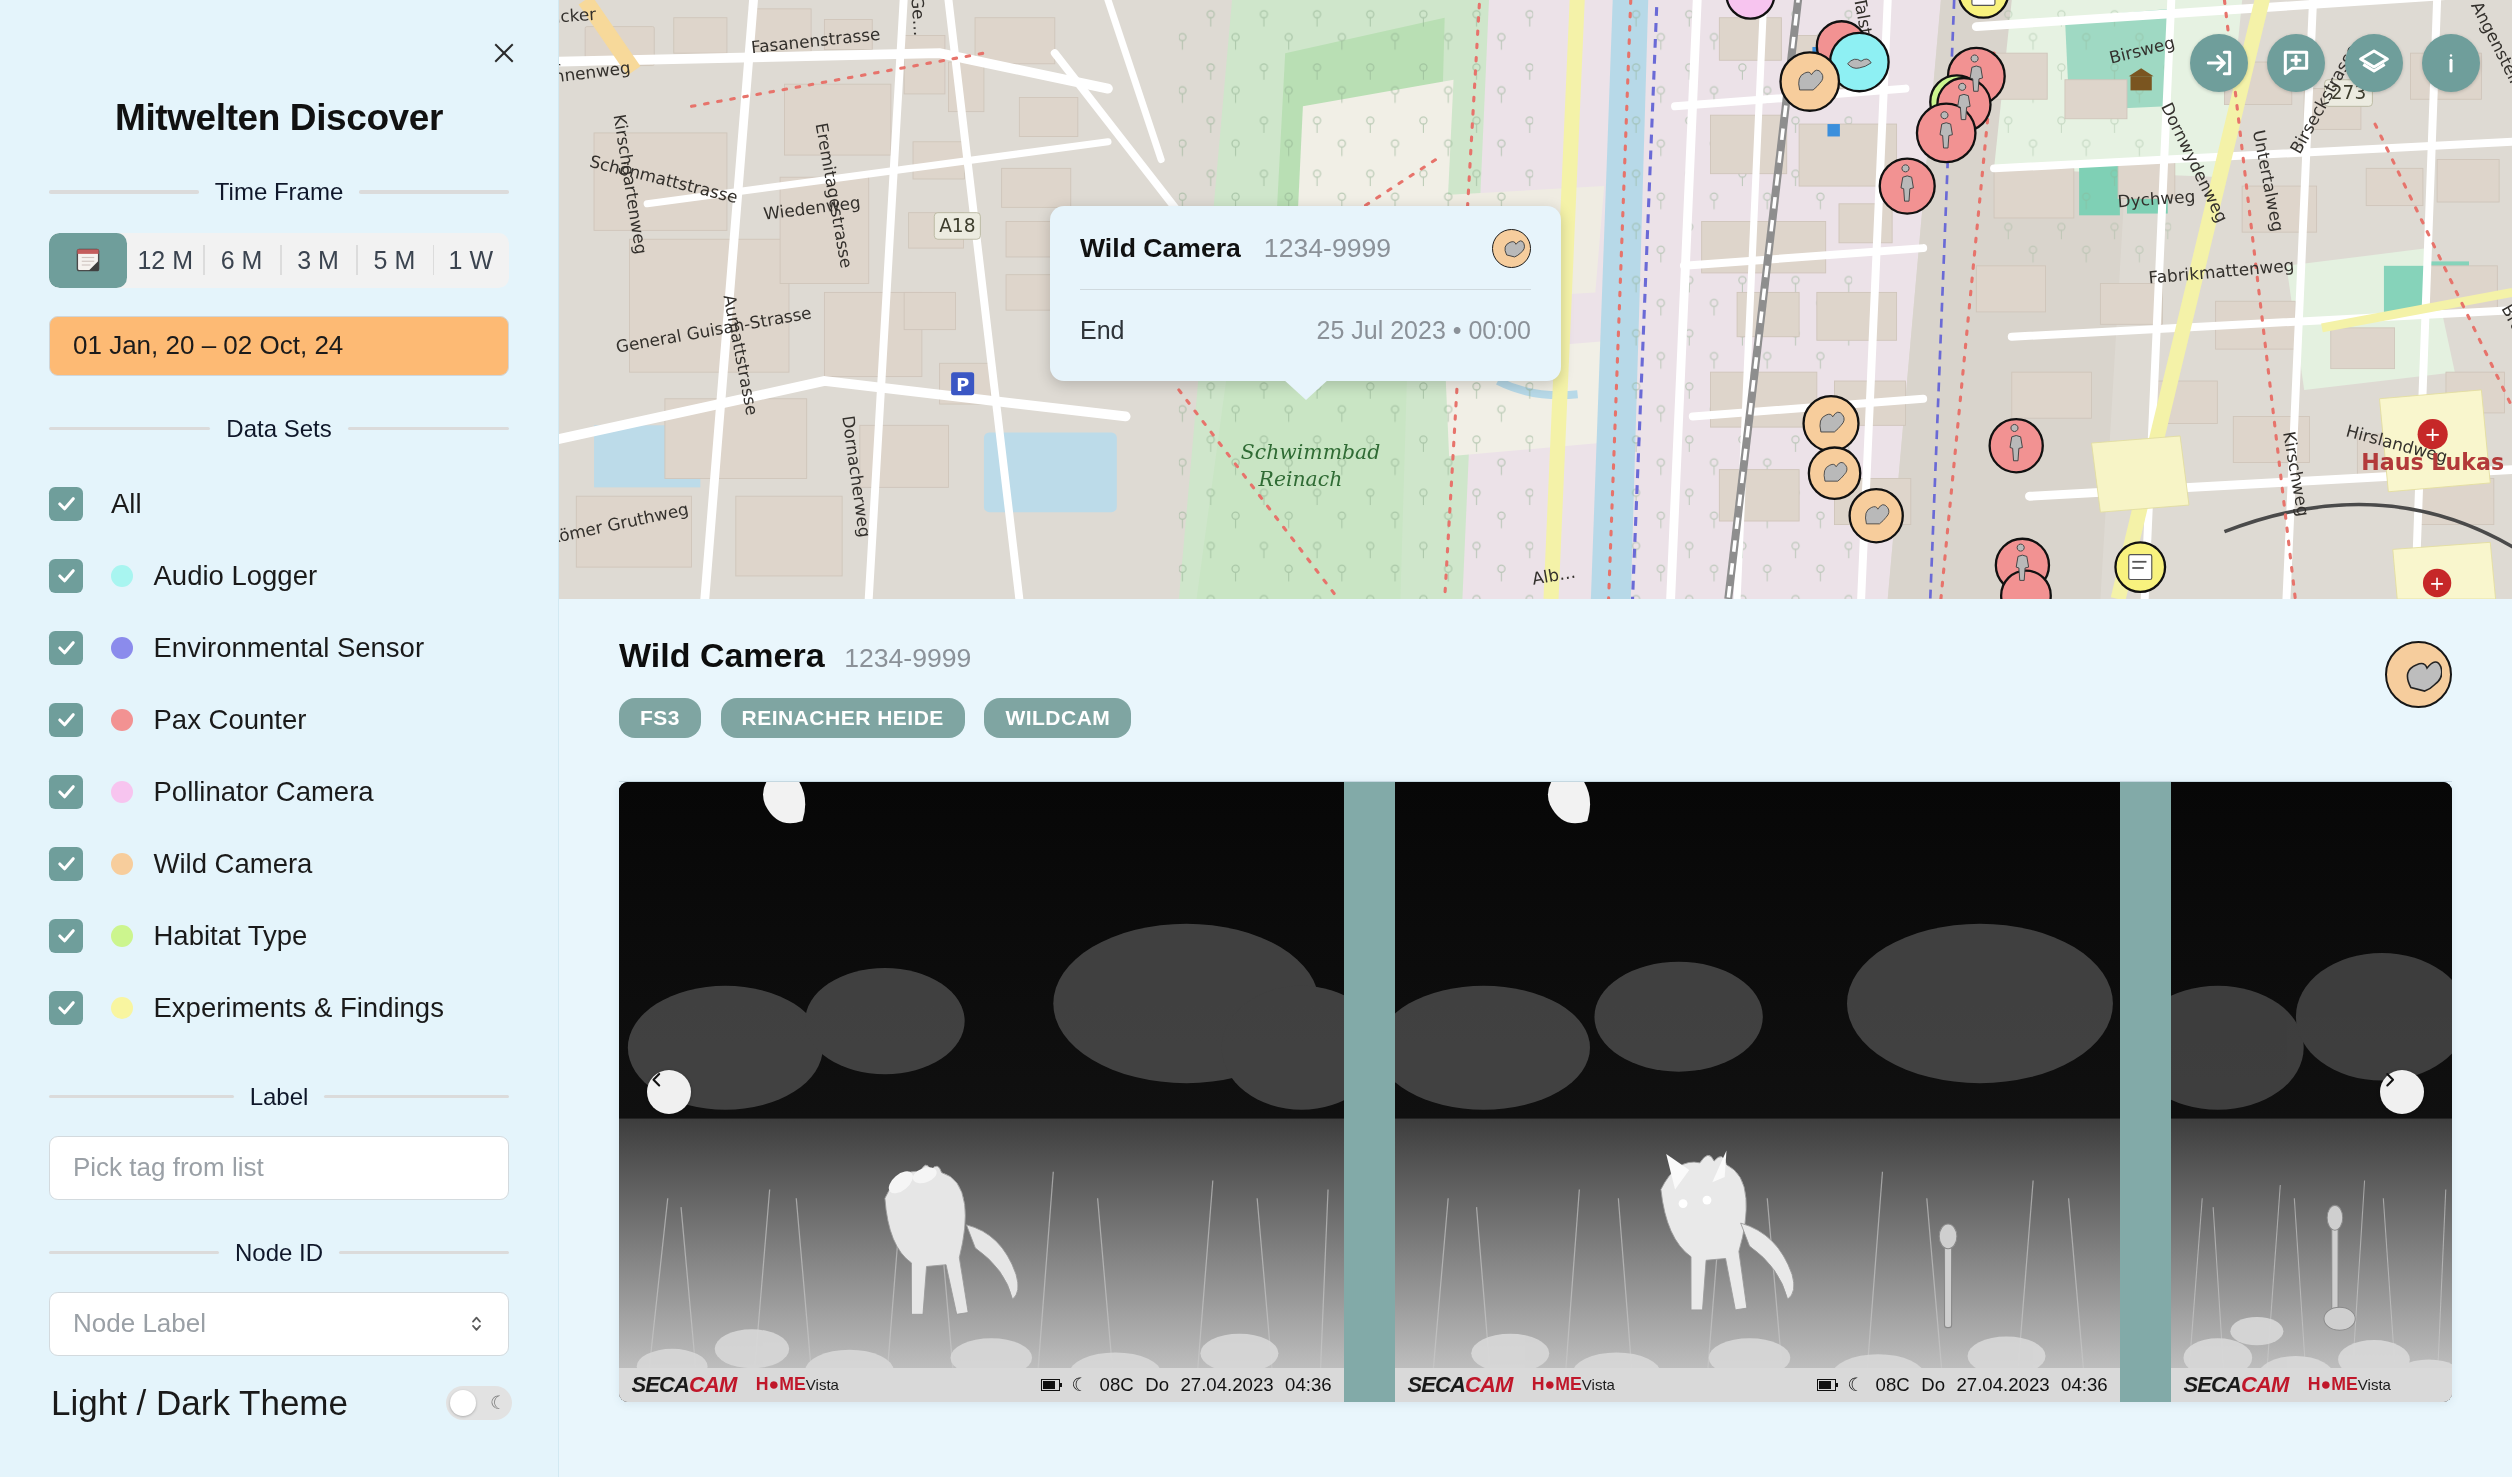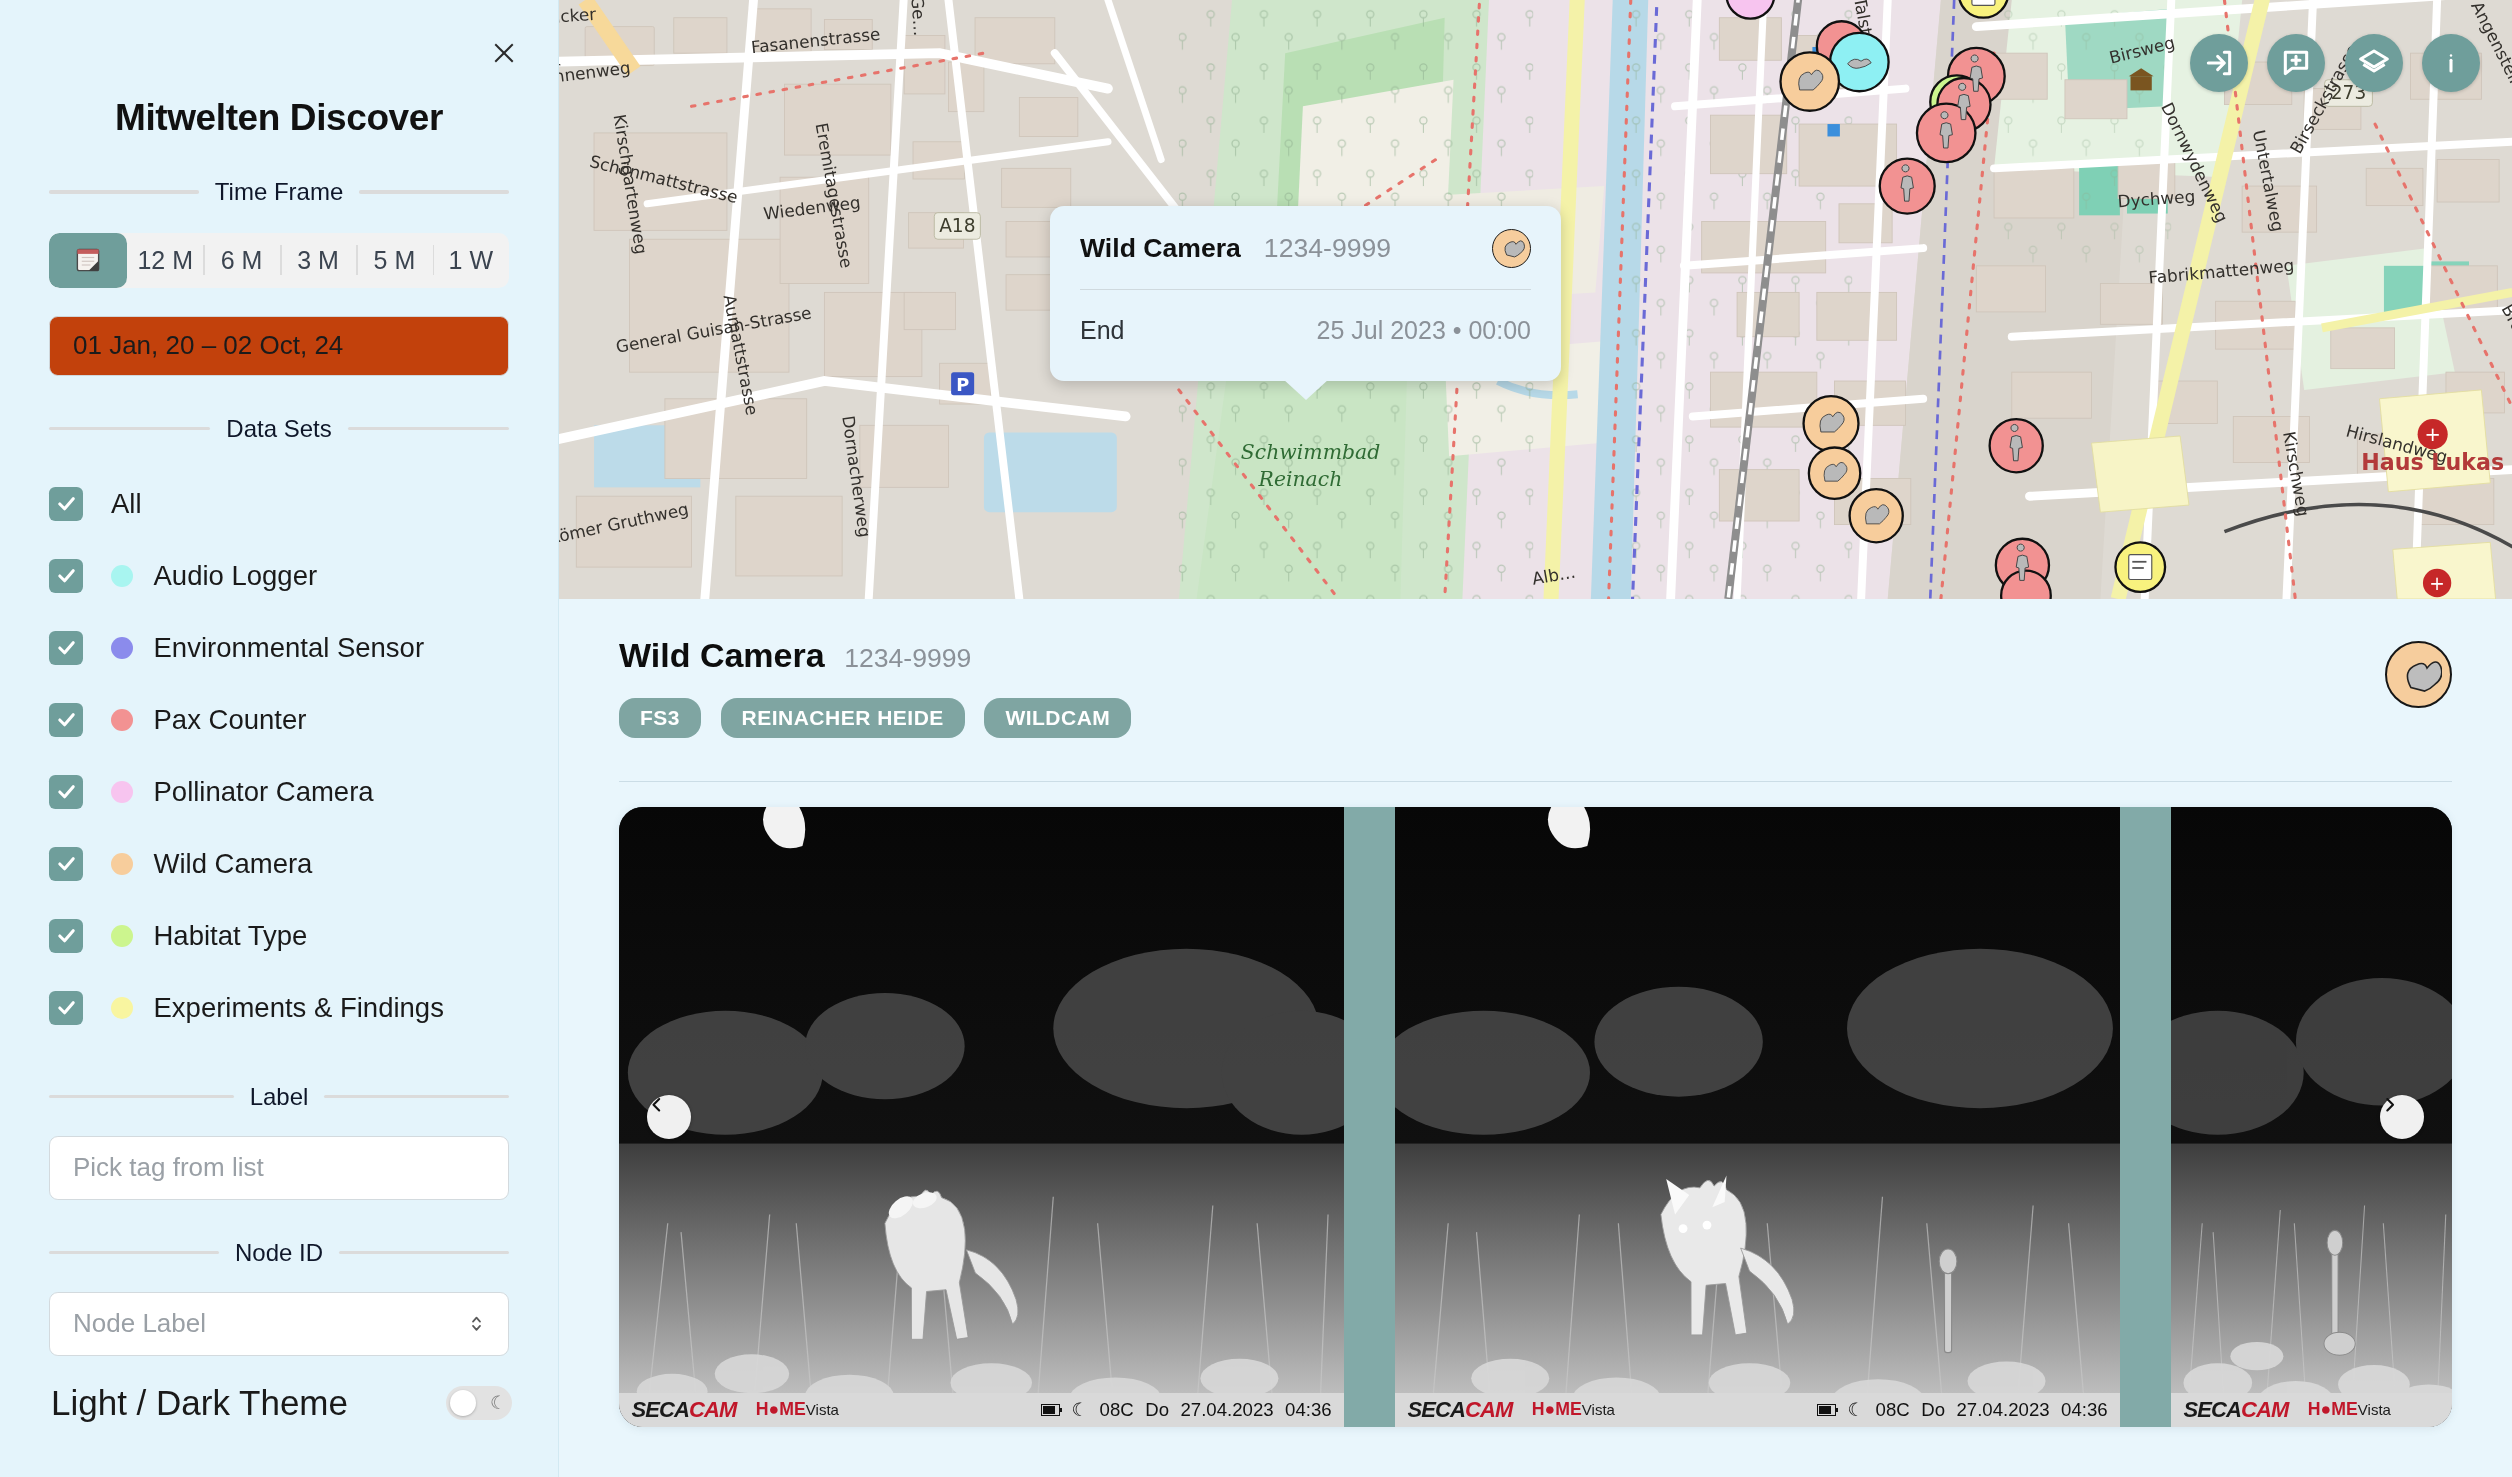--- a/index.html
+++ b/index.html
@@ -52,21 +52,21 @@
     flex: 1; display: flex; align-items: center; justify-content: center;
     font-size: 25px; color: #3b4450; cursor: pointer; position: relative;
   }
   .seg-item + .seg-item::before {
     content: ""; position: absolute; left: 0; top: 12.4px; bottom: 12.4px;
     width: 1.8px; background: #dcdcdc;
   }
 
   .date-field {
     margin: 28px 49px 0 49px; height: 60px;
-    background: #c2410c; border: 0.9px solid #cfd6da; border-radius: 8.9px;
+    background: #fdba74; border: 0.9px solid #cfd6da; border-radius: 8.9px;
     display: flex; align-items: center; padding-left: 23px;
     font-size: 26px; color: #1b1b1b; cursor: text;
   }
 
   .ds-list { margin: 25px 49px 0 49px; }
   .ds-row {
     display: flex; align-items: center; height: 72px; cursor: pointer;
   }
   .cbx {
     width: 34px; height: 34px; border-radius: 6.2px; background: #6f9e9b;
@@ -163,22 +163,22 @@
   }
   .detail-avatar {
     margin-left: auto; width: 67px; height: 67px; border-radius: 50%;
     background: #f6cd9d; border: 2.7px solid #161616;
     display: flex; align-items: center; justify-content: center; margin-top: 5.3px;
   }
   .detail-hr { height: 0.9px; background: #cbdde6; margin-top: 43px; }
 
   
   .carousel {
-    position: relative; margin-top: 25px; height: 620px;
-    background: #ddeef6; border-radius: 24px; overflow: hidden;
+    position: relative; height: 620px;
+    background: #ddeef6; border-radius: 9px; overflow: hidden;
     box-shadow: 0 1.8px 8.9px rgba(60,90,110,.10);
     display: flex; gap: 0;
   }
   .slide { position: relative; flex: 0 0 auto; height: 620px; overflow: hidden; }
   .slide.gap { flex: 0 0 51px; background: #82aaa8; }
   .photo { position: relative; width: 100%; height: 100%; overflow: hidden; background: #0a0a0a; }
   .photo svg { position: absolute; left: 0; top: 0; width: 100%; height: 100%; }
   .camstrip {
     position: absolute; left: 0; right: 0; bottom: 0; height: 34px;
     background: #d9d9d9; display: flex; align-items: center;

